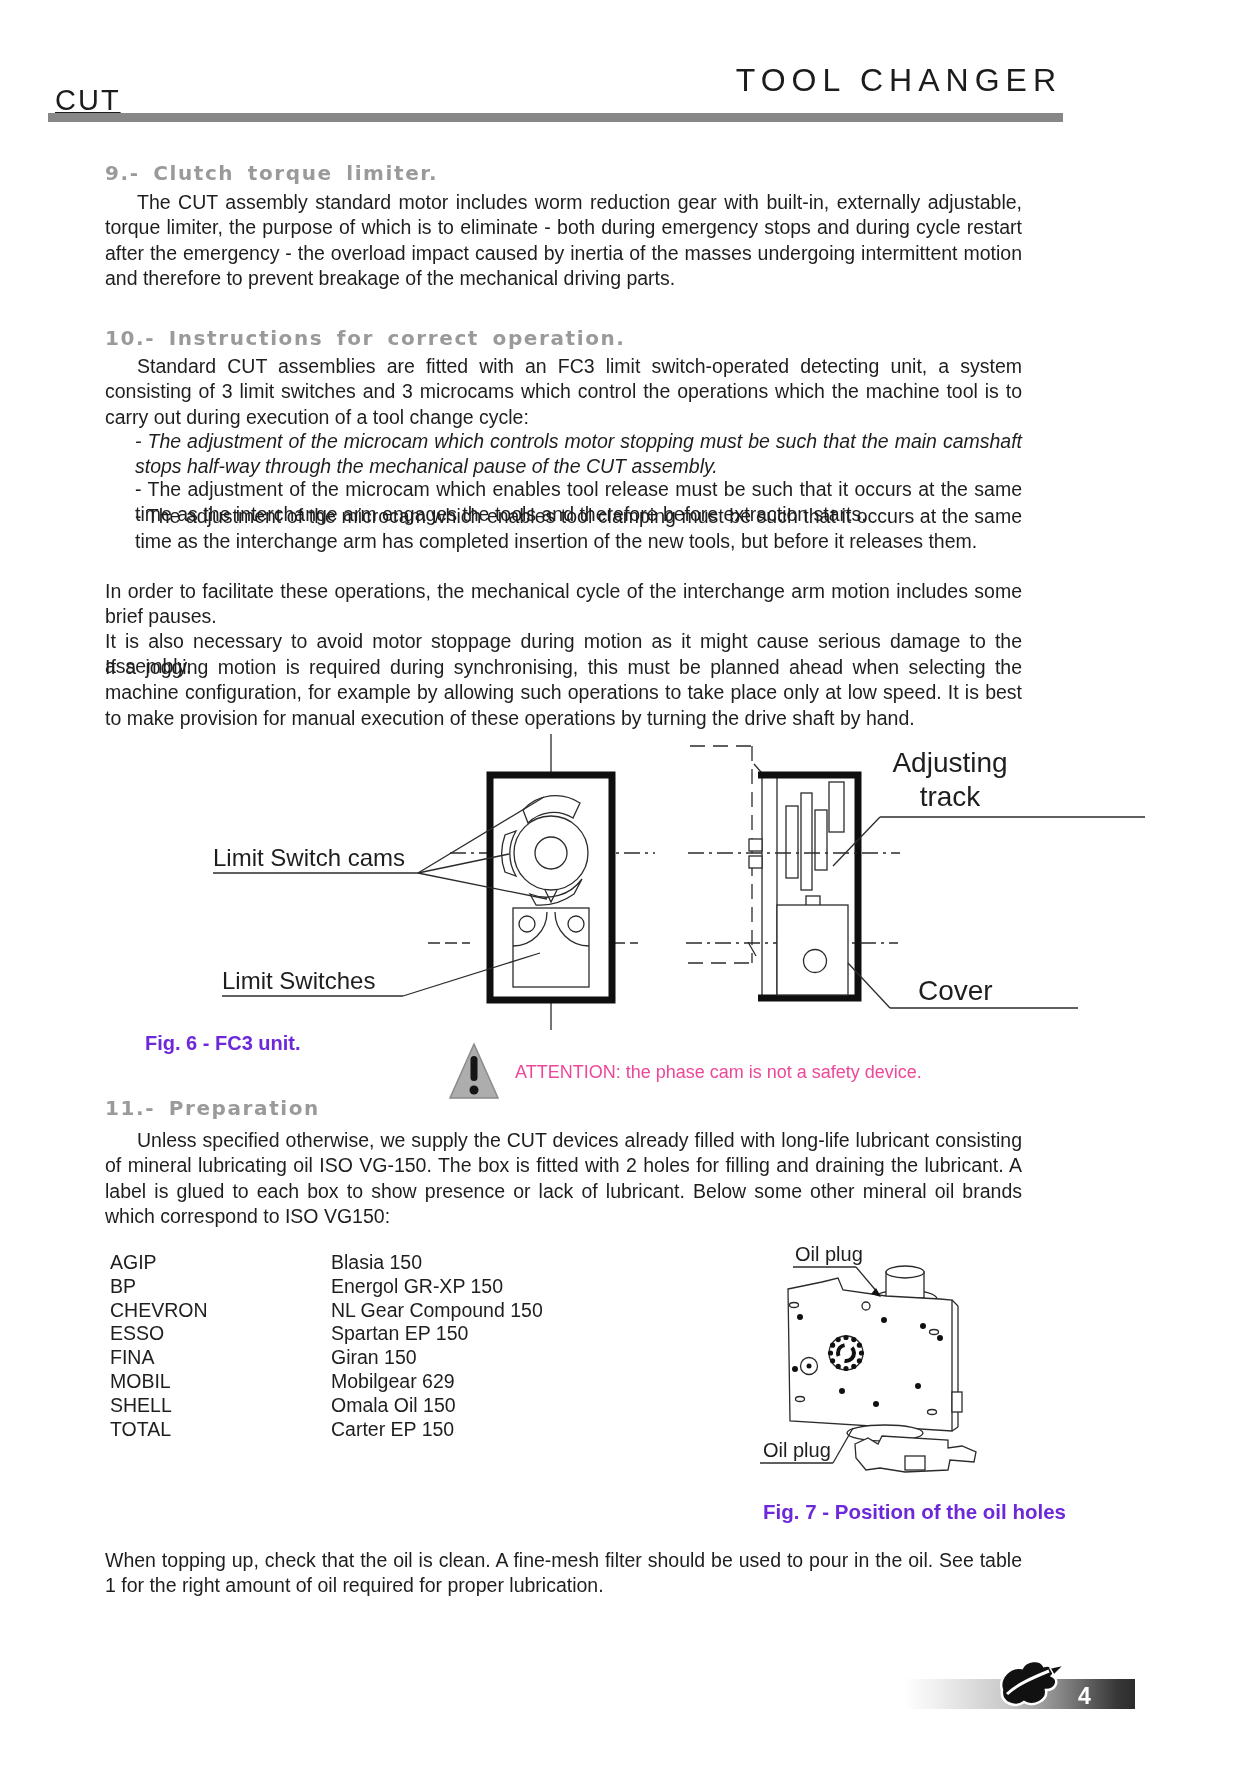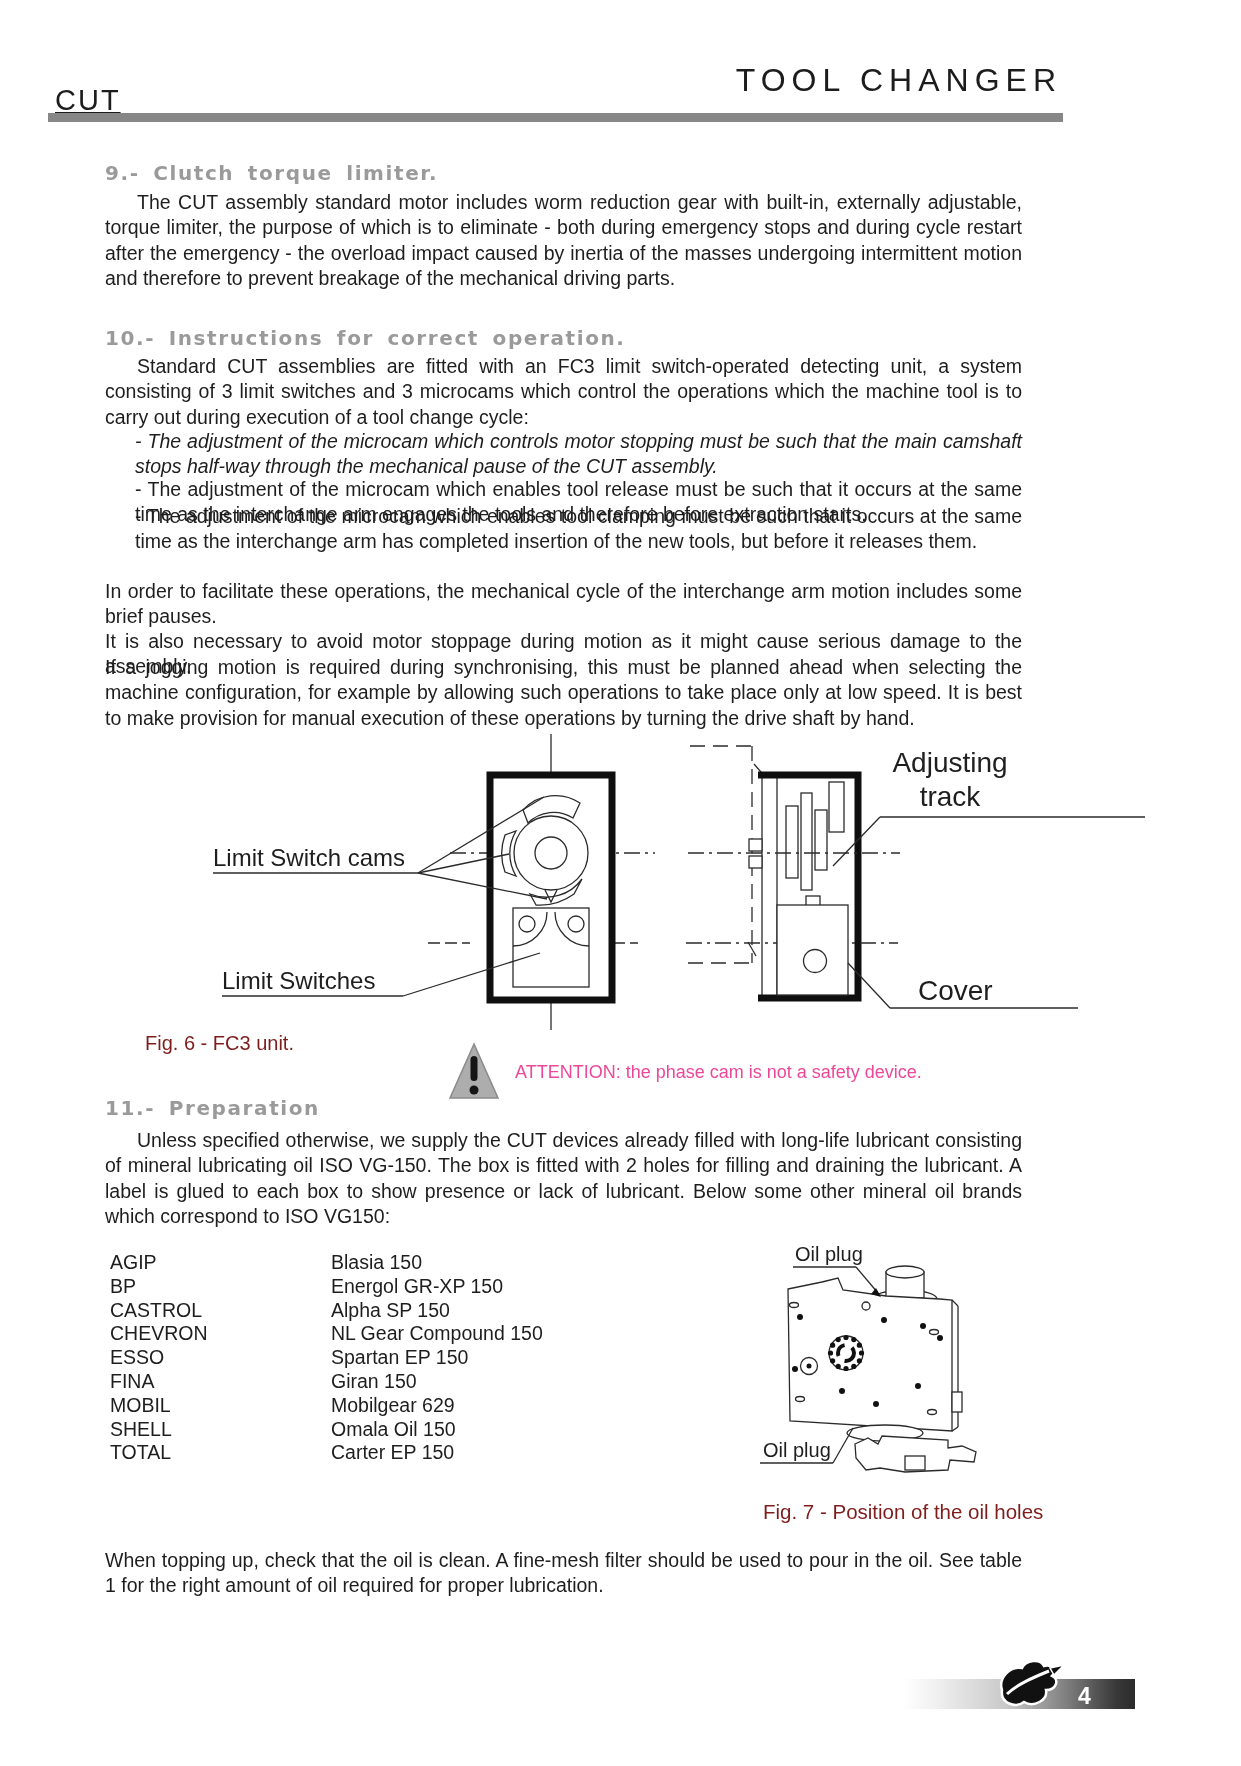--- a/index.html
+++ b/index.html
@@ -3,21 +3,21 @@
 <meta charset="utf-8">
 <style>
   html,body{margin:0;padding:0;background:#ffffff;}
   .page{position:relative;width:1241px;height:1766px;background:#ffffff;
         font-family:"Liberation Sans",sans-serif;overflow:hidden;color:#1e1e1e;}
   .abs{position:absolute;}
   .body-text{font-size:19.5px;line-height:25.4px;text-align:justify;color:#1e1e1e;}
   .indent{text-indent:32px;}
   .sec-h{font-family:"DejaVu Sans",sans-serif;font-weight:700;color:#9a9a9a;
          font-size:20px;letter-spacing:1.6px;word-spacing:5px;white-space:nowrap;}
-  .caption{font-size:20px;color:#7f1d1d;white-space:nowrap;}
+  .caption{font-size:20px;color:#6d28d9;white-space:nowrap;font-weight:bold;}
   .brand-cut{font-size:29px;letter-spacing:2px;color:#1c1c1c;}
   .doc-title{font-size:32px;letter-spacing:6px;color:#1c1c1c;white-space:nowrap;}
   .rule{background:#878787;}
   .attention-text{font-size:18px;color:#ec4899;white-space:nowrap;}
   .oil-row{display:flex;line-height:23.8px;font-size:19.5px;color:#1e1e1e;}
   .oil-brand{width:221px;}
   svg{display:block;}
   svg text{font-family:"Liberation Sans",sans-serif;fill:#1e1e1e;}
   .fig-label{font-size:24px;}
   .fig-label-lg{font-size:28px;}
@@ -130,24 +130,20 @@
   <div class="abs" style="left:110px;top:1251px;width:520px;">
     <div class="oil-row">
       <span class="oil-brand">AGIP</span>
       <span>Blasia 150</span>
     </div>
     <div class="oil-row">
       <span class="oil-brand">BP</span>
       <span>Energol GR-XP 150</span>
     </div>
     <div class="oil-row">
-      <span class="oil-brand">CASTROL</span>
-      <span>Alpha SP 150</span>
-    </div>
-    <div class="oil-row">
       <span class="oil-brand">CHEVRON</span>
       <span>NL Gear Compound 150</span>
     </div>
     <div class="oil-row">
       <span class="oil-brand">ESSO</span>
       <span>Spartan EP 150</span>
     </div>
     <div class="oil-row">
       <span class="oil-brand">FINA</span>
       <span>Giran 150</span>

